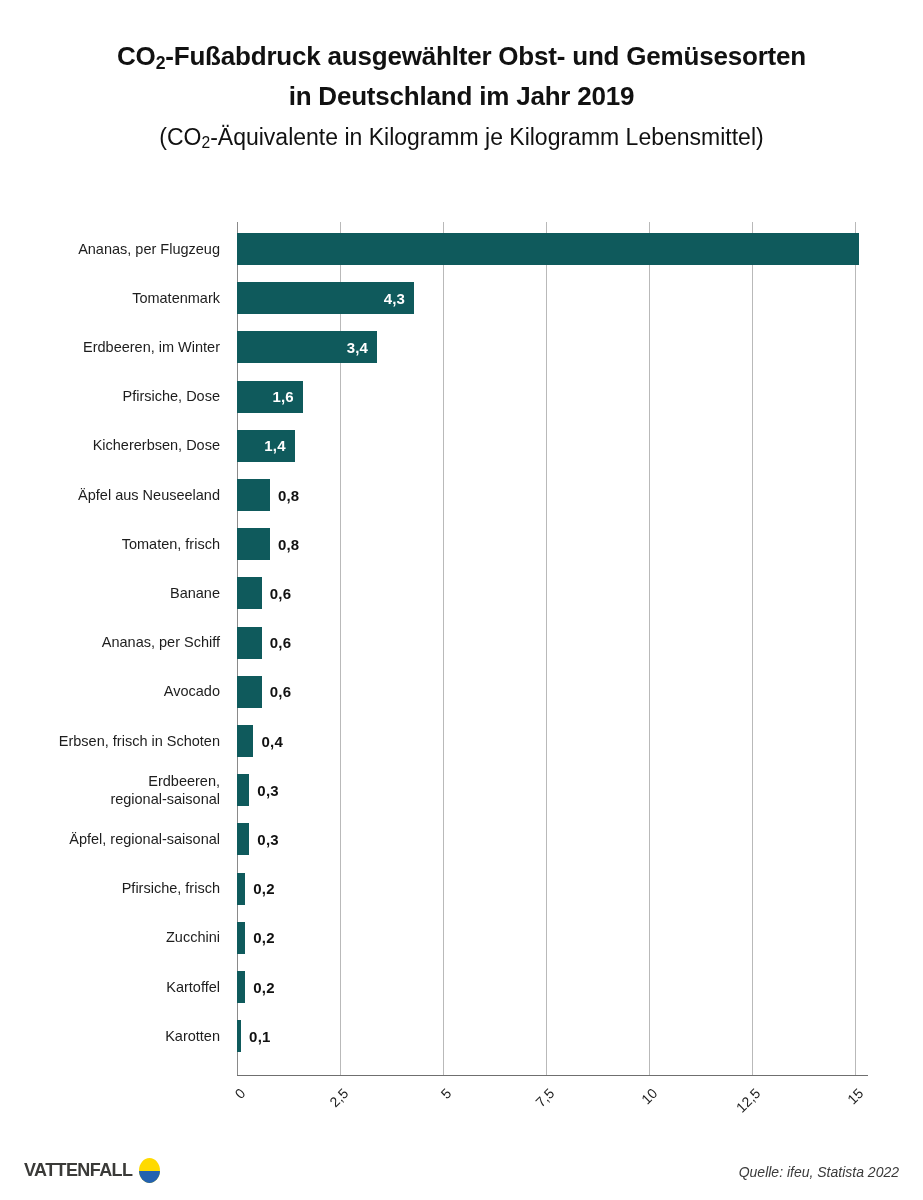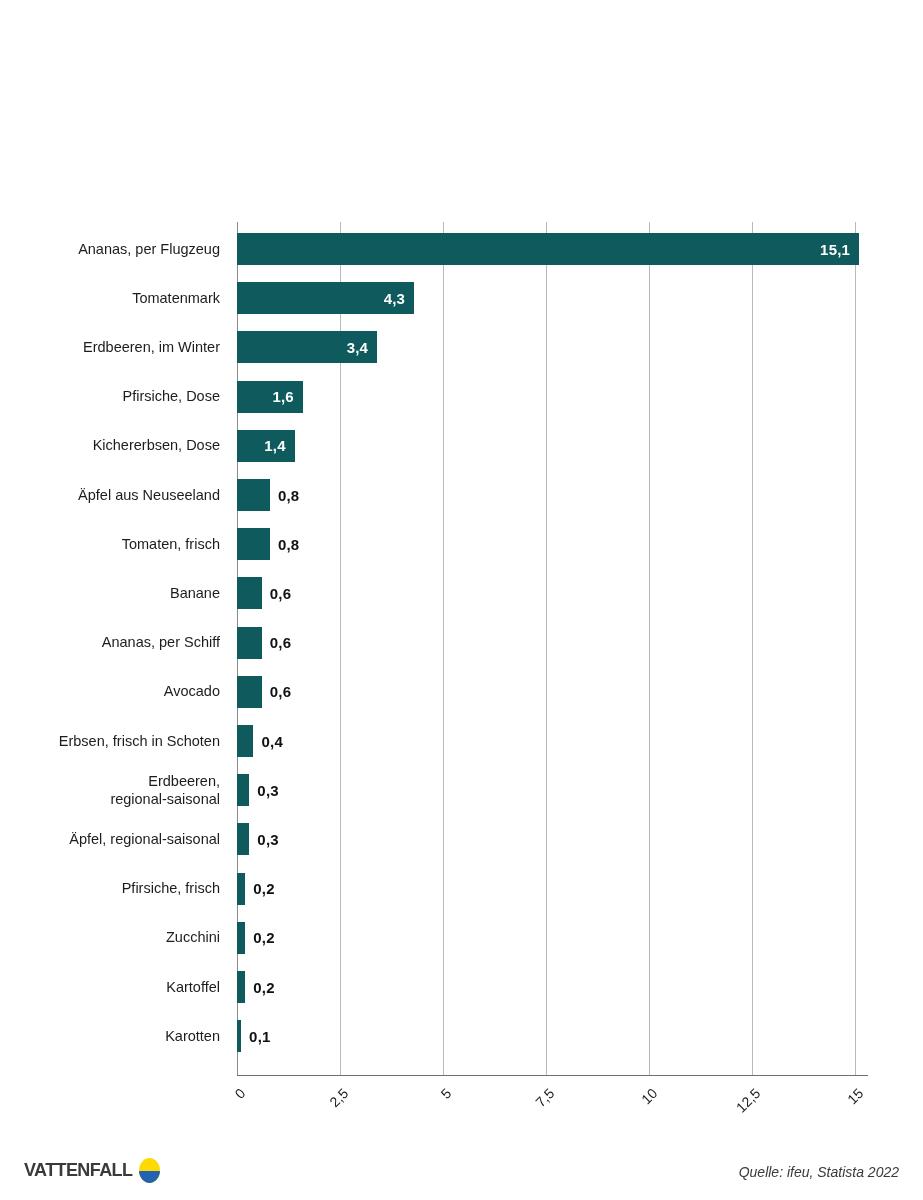--- a/index.html
+++ b/index.html
@@ -201,37 +201,41 @@
     font-size: 14px;
     font-style: italic;
     color: #3a3a3a;
   }
 </style>
 </head>
 <body>
 
 <div class="page">
 
+  <div class="titleblock">
+    <div class="title-line"><span>CO</span><sub>2</sub><span>-Fußabdruck ausgewählter Obst- und Gemüsesorten</span></div>
+    <div class="title-line">in Deutschland im Jahr 2019</div>
+    <div class="subtitle-line"><span>(CO</span><sub>2</sub><span>-Äquivalente in Kilogramm je Kilogramm Lebensmittel)</span></div>
+  </div>
 
   <div class="chart">
     <div class="plot" id="gridhost">
         <div class="gridline axis0" style="left: 0px;"></div>
         <div class="gridline" style="left: 103px;"></div>
         <div class="gridline" style="left: 206px;"></div>
         <div class="gridline" style="left: 309px;"></div>
         <div class="gridline" style="left: 412px;"></div>
         <div class="gridline" style="left: 515px;"></div>
         <div class="gridline" style="left: 618px;"></div>
       </div>
     <div class="axis-base"></div>
     <div class="rows" id="rowhost">
         <div class="row" style="top: 2px;">
           <div class="cat-label">Ananas, per Flugzeug</div>
           <div class="bar" style="width: 622.12px;"></div>
-          <div class="bar-value inside" style="left: 237px; width: 622.12px;">15,1</div>
         </div>
         <div class="row" style="top: 51.2px;">
           <div class="cat-label">Tomatenmark</div>
           <div class="bar" style="width: 177.16px;"></div>
           <div class="bar-value inside" style="left: 237px; width: 177.16px;">4,3</div>
         </div>
         <div class="row" style="top: 100.4px;">
           <div class="cat-label">Erdbeeren, im Winter</div>
           <div class="bar" style="width: 140.08px;"></div>
           <div class="bar-value inside" style="left: 237px; width: 140.08px;">3,4</div>

